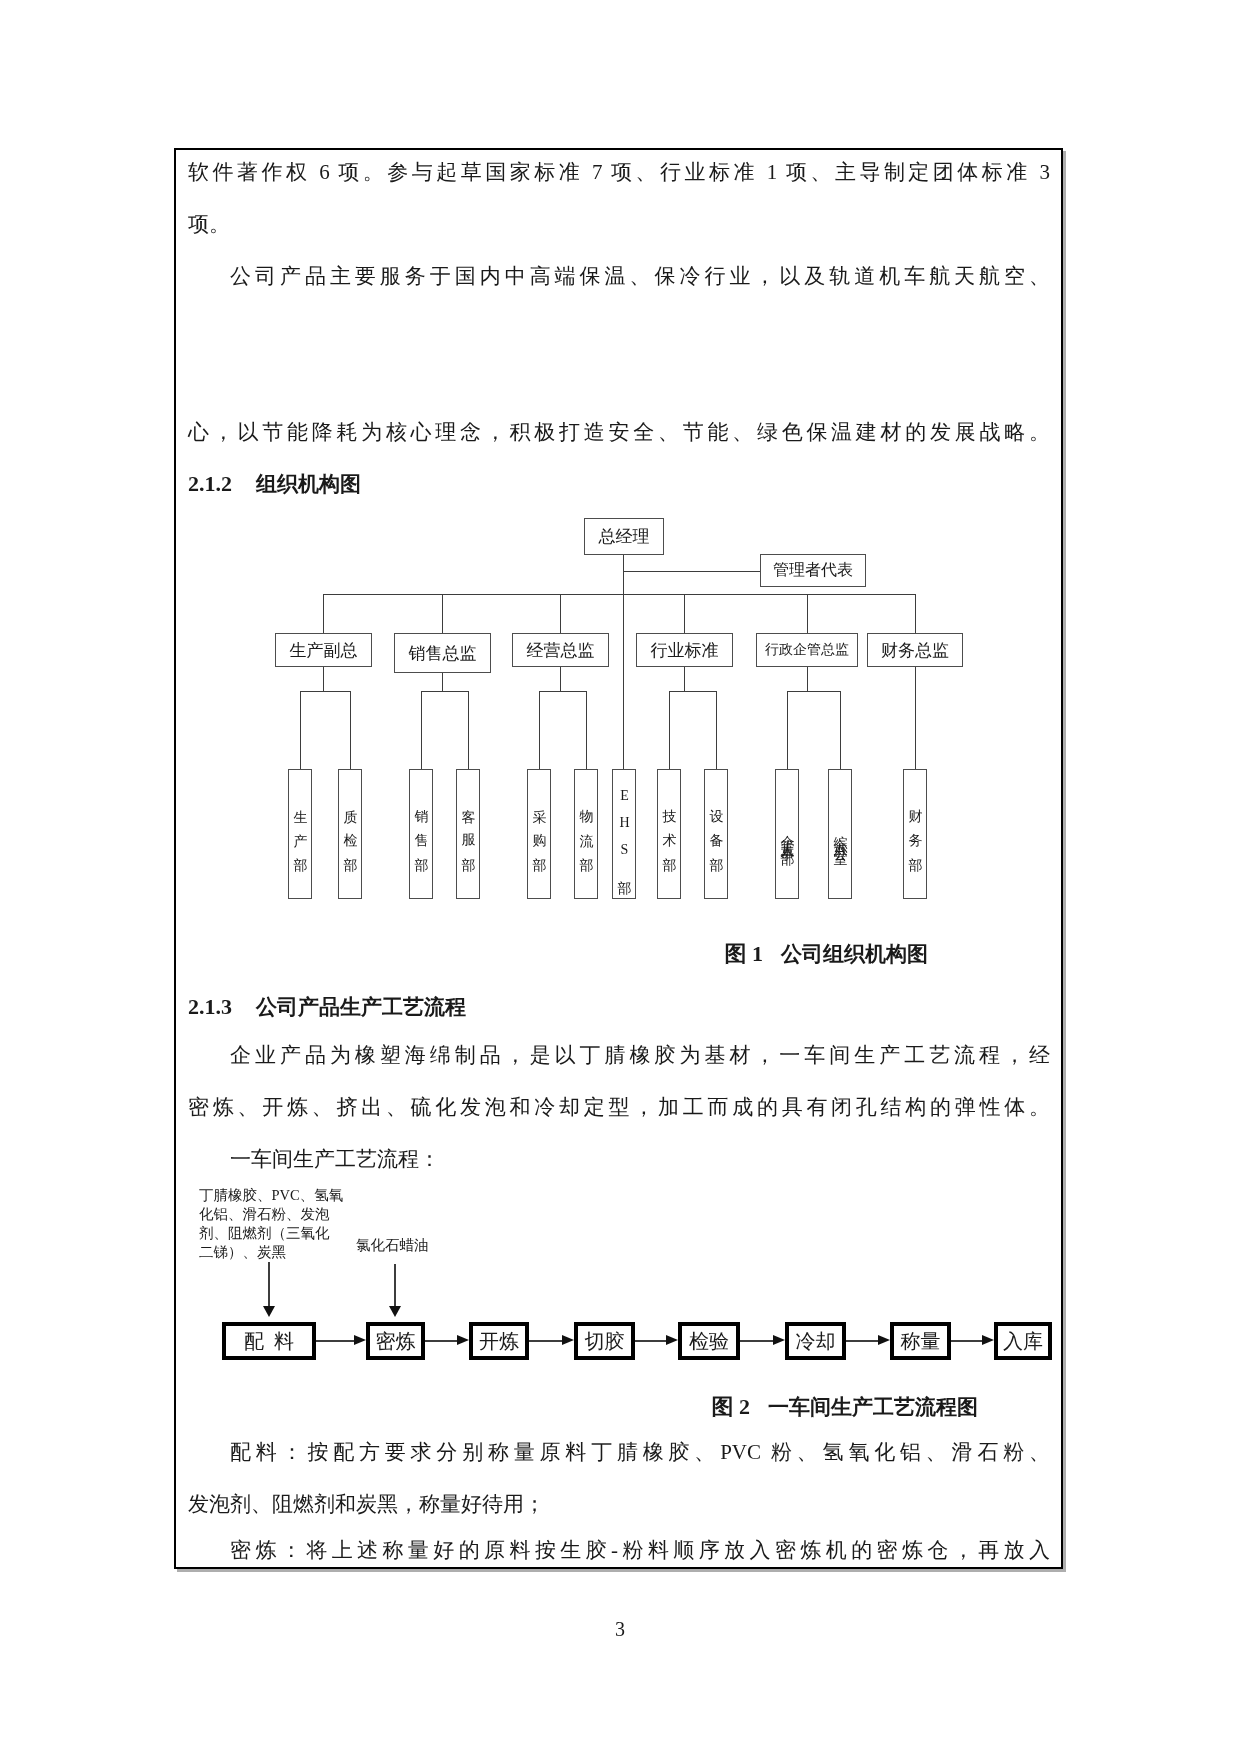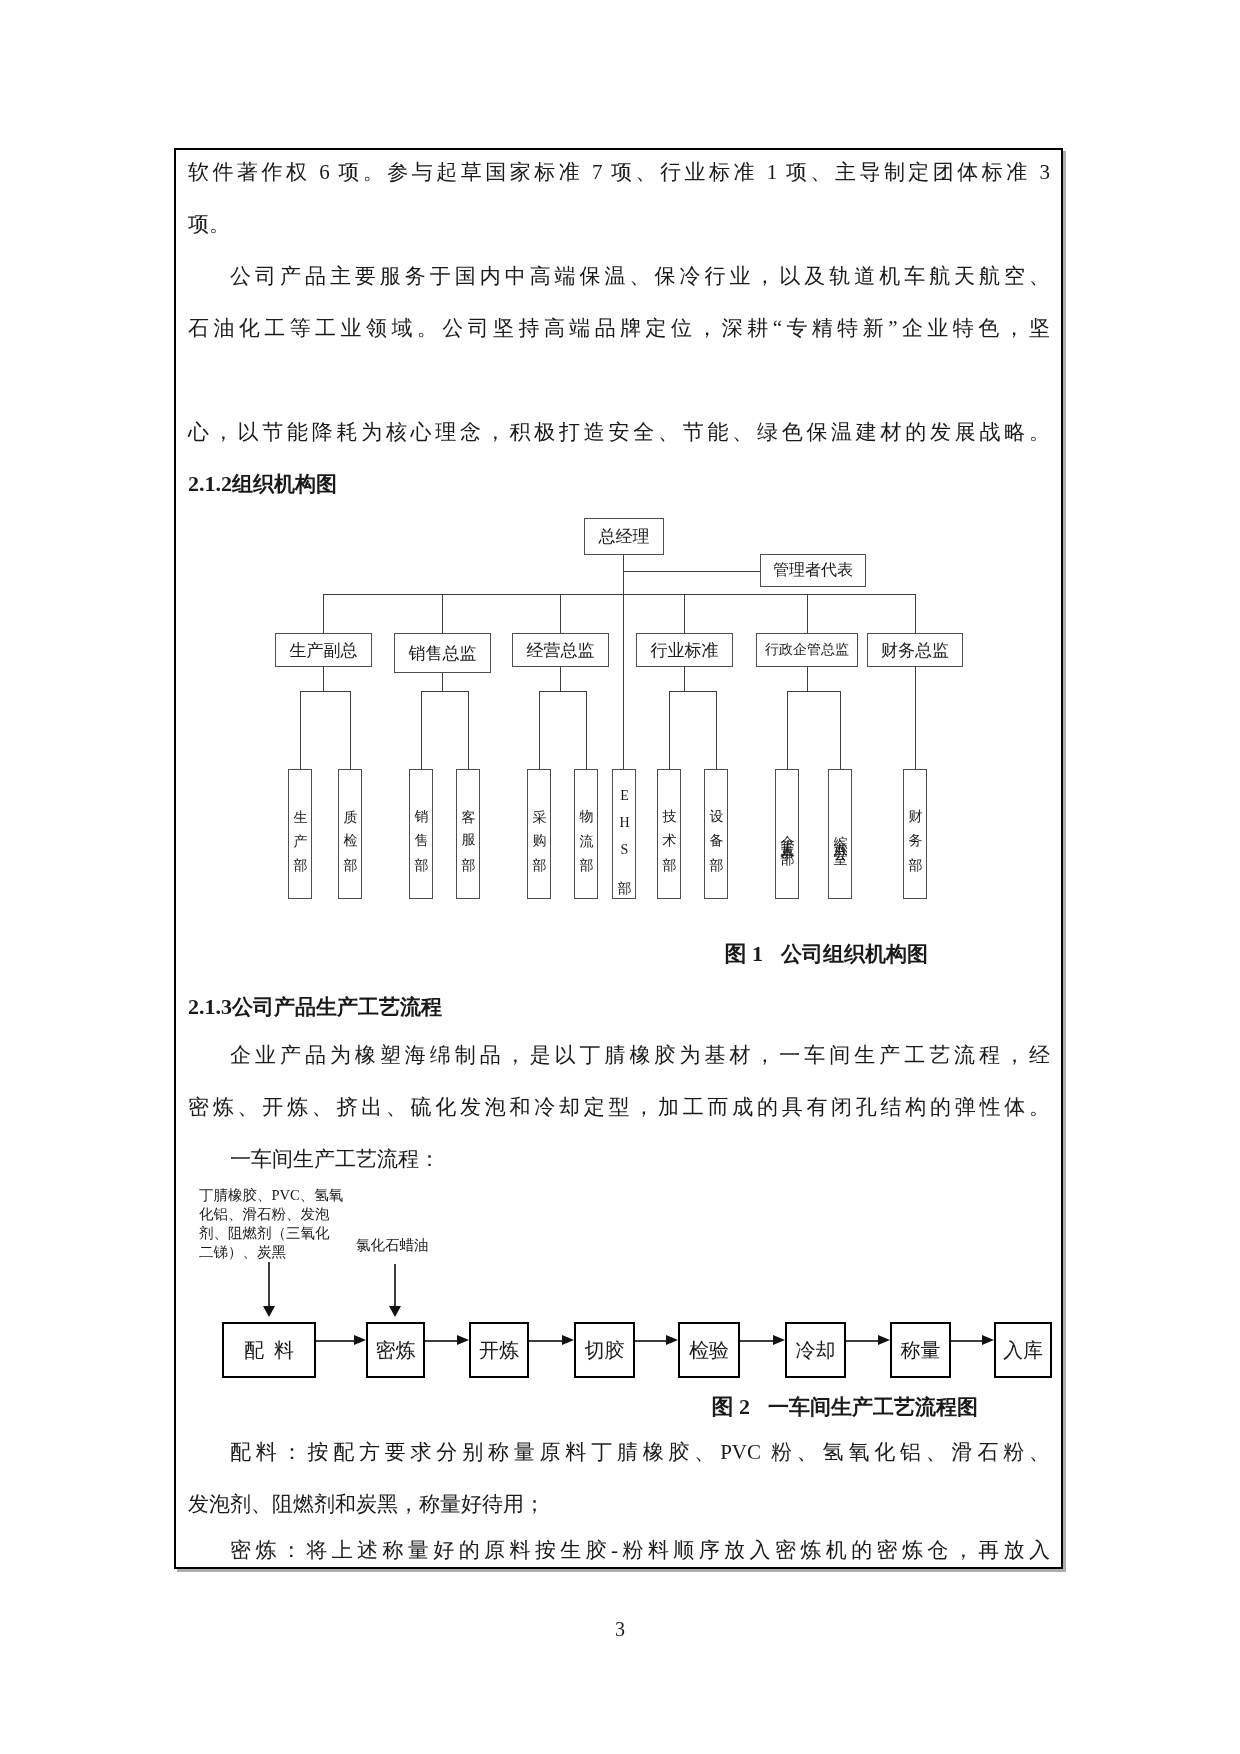--- a/index.html
+++ b/index.html
@@ -6,51 +6,50 @@
   .page{position:relative;width:1240px;height:1754px;background:#ffffff;overflow:hidden;
         font-family:"Liberation Serif","DejaVu Serif",serif;color:#1a1a1a;}
   .content-border{position:absolute;left:174px;top:148px;width:889px;height:1421px;
         border:2px solid #000;box-sizing:border-box;box-shadow:3px 3px 0 0 #aeaeae;background:#fff;}
   .line{position:absolute;left:188px;width:862px;height:34px;line-height:34px;
         font-size:21px;white-space:normal;}
   .jl{text-align:justify;text-align-last:justify;}
   .ind{padding-left:42px;box-sizing:border-box;}
   .heading{position:absolute;left:188px;height:30px;line-height:30px;font-weight:bold;}
   .heading .num{font-family:"Liberation Serif","DejaVu Serif",serif;font-size:22px;}
-  .heading .ttl{font-family:"Liberation Sans","DejaVu Sans",sans-serif;font-size:21px;margin-left:0;text-align:right;}
+  .heading .ttl{font-family:"Liberation Sans","DejaVu Sans",sans-serif;font-size:21px;margin-left:24px;text-align:right;}
   .caption{position:absolute;font-weight:bold;font-size:21px;text-align:right;
         font-family:"Liberation Sans","DejaVu Sans",sans-serif;}
   .caption .cnum{margin-right:18px;font-family:"Liberation Serif","DejaVu Serif",serif;font-size:22px;}
   .obox{position:absolute;border:1.5px solid #4d4d4d;box-sizing:border-box;background:#fff;
         display:flex;align-items:center;justify-content:center;font-size:17px;}
   .dept{font-size:14px;}
   .dept span{writing-mode:vertical-rl;text-orientation:upright;}
   .sp3 span{letter-spacing:24px;}
   .sp4 span{letter-spacing:12px;}
   .sp5 span{letter-spacing:4px;}
   .ln{position:absolute;background:#3d3d3d;}
-  .fbox{position:absolute;border:2px solid #000000;box-sizing:border-box;background:#fff;
-        display:flex;align-items:center;justify-content:center;font-size:20px;top:1322px;height:56px;}
+  .fbox{position:absolute;border:4px solid #000000;box-sizing:border-box;background:#fff;
+        display:flex;align-items:center;justify-content:center;font-size:20px;top:1322px;height:38px;}
   .ah-right{position:absolute;width:0;height:0;border-top:5px solid transparent;
         border-bottom:5px solid transparent;border-left:12px solid #111;top:1335px;}
   .ah-down{position:absolute;width:0;height:0;border-left:6px solid transparent;
         border-right:6px solid transparent;border-top:11px solid #111;}
   .small-label{position:absolute;font-size:14.5px;line-height:19px;}
   .pagenum{position:absolute;left:0;top:1618px;width:1240px;text-align:center;font-size:20px;}
 </style>
 </head>
 <body>
 
 <div class="page">
   <div class="content-border"></div>
 
   <div class="line jl" style="top:155px">软件著作权 6 项。参与起草国家标准 7 项、行业标准 1 项、主导制定团体标准 3</div>
   <div class="line" style="top:207px">项。</div>
   <div class="line jl ind" style="top:259px">公司产品主要服务于国内中高端保温、保冷行业，以及轨道机车航天航空、</div>
-  <div class="line jl" style="top:311px">石油化工等工业领域。公司坚持高端品牌定位，深耕“专精特新”企业特色，坚</div>
   <div class="line jl" style="top:415px">心，以节能降耗为核心理念，积极打造安全、节能、绿色保温建材的发展战略。</div>
 
   <div class="heading" style="top:469px">
     <span class="num">2.1.2</span><span class="ttl">组织机构图</span>
   </div>
 
   <div class="ln" style="left:623px;top:555px;width:1px;height:214px"></div>
   <div class="ln" style="left:624px;top:571px;width:136px;height:1px"></div>
   <div class="ln" style="left:323px;top:594px;width:592px;height:1px"></div>
   <div class="ln" style="left:323px;top:594px;width:1px;height:39px"></div>

